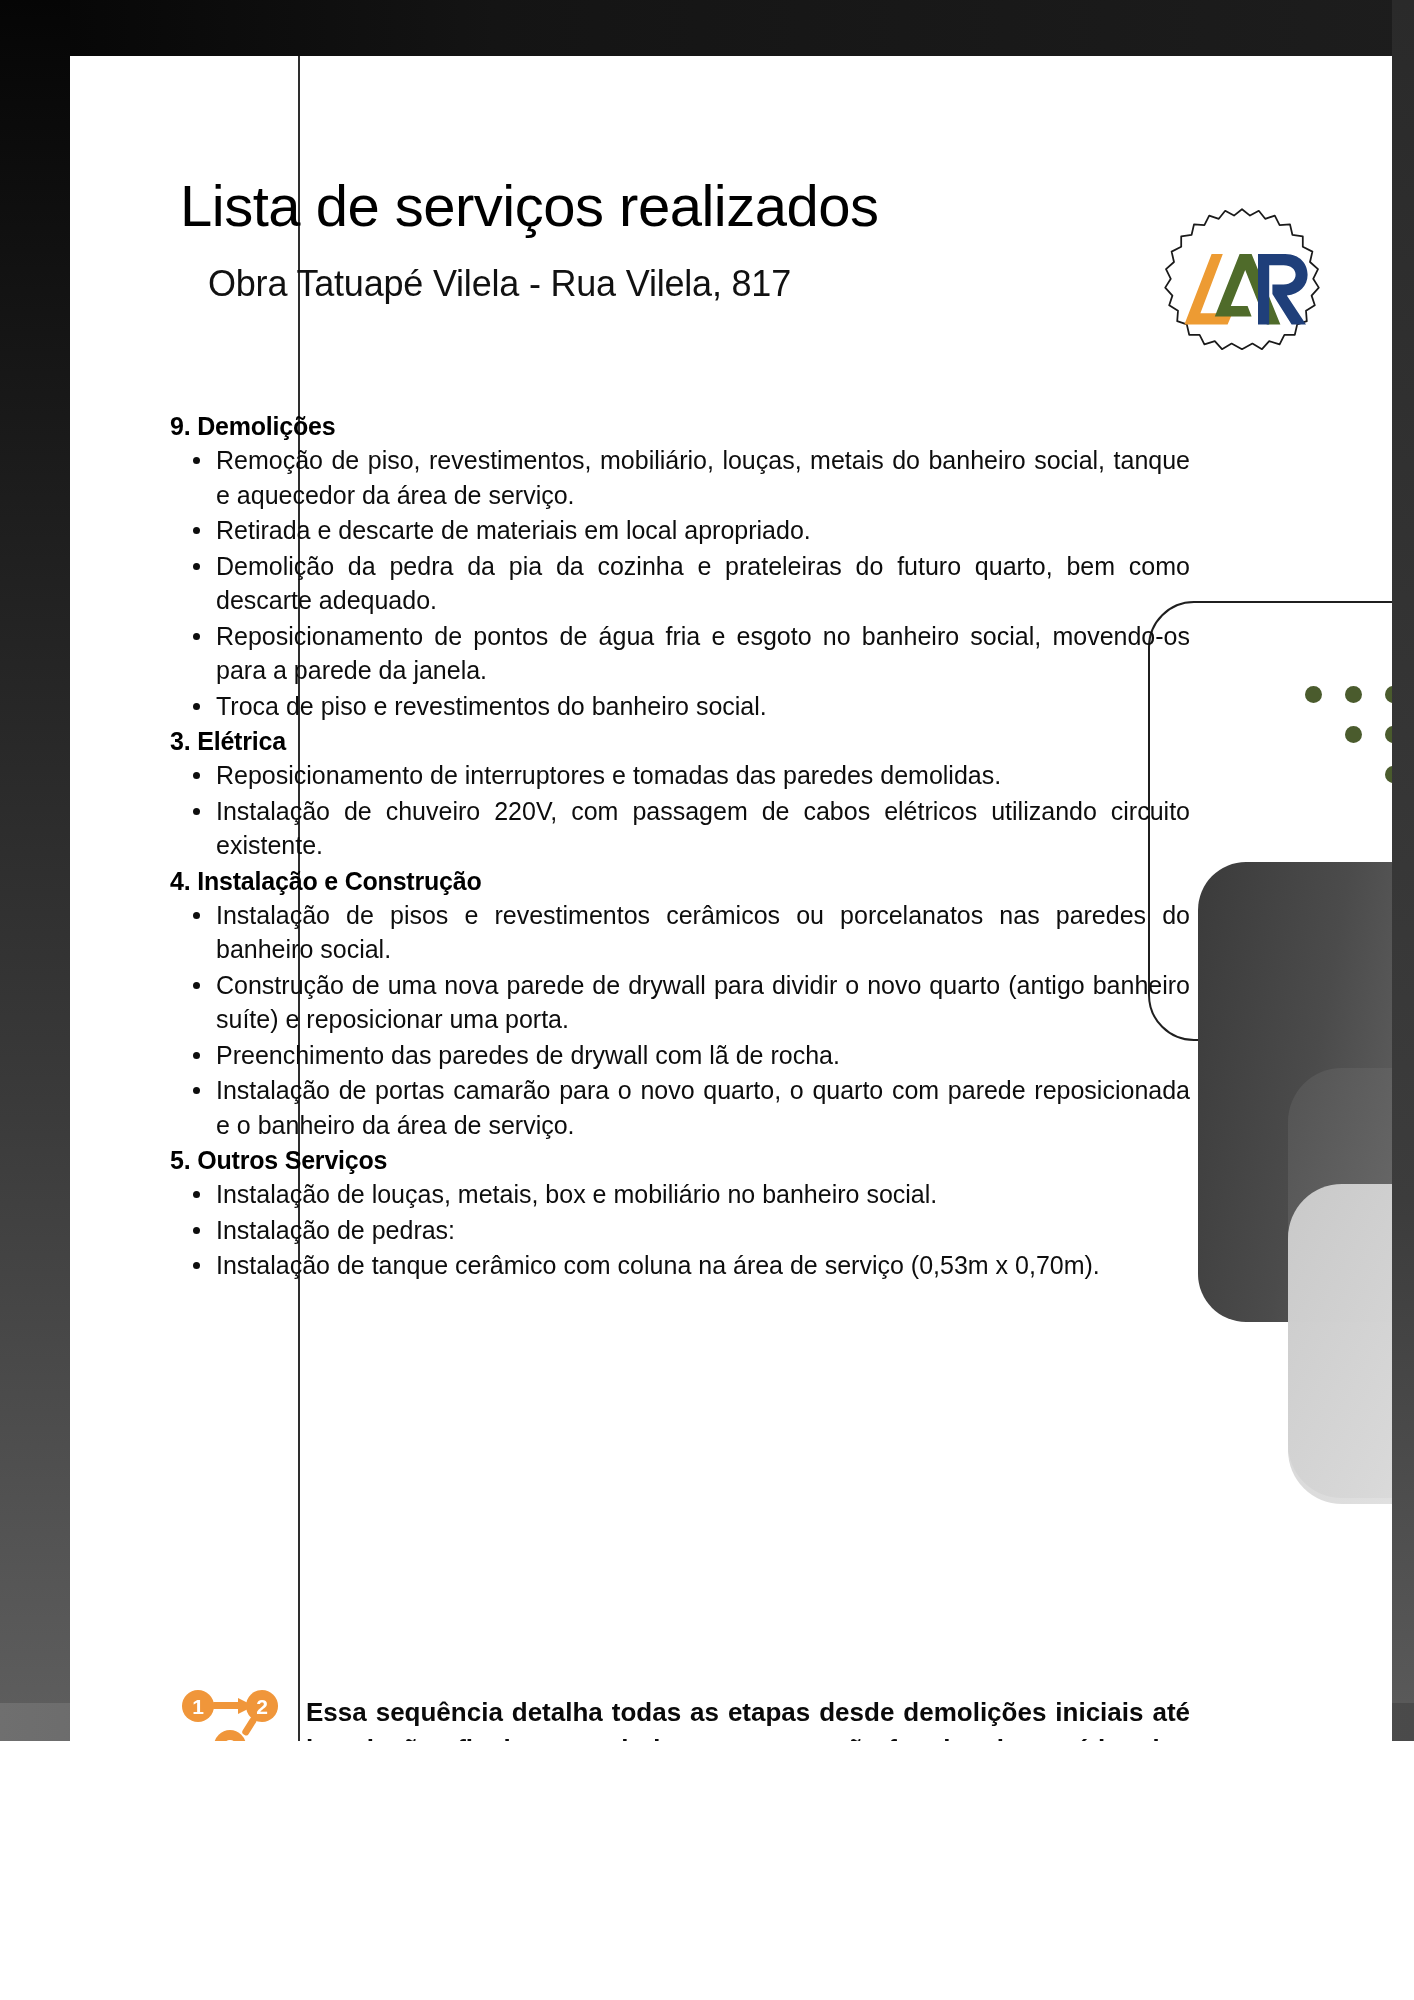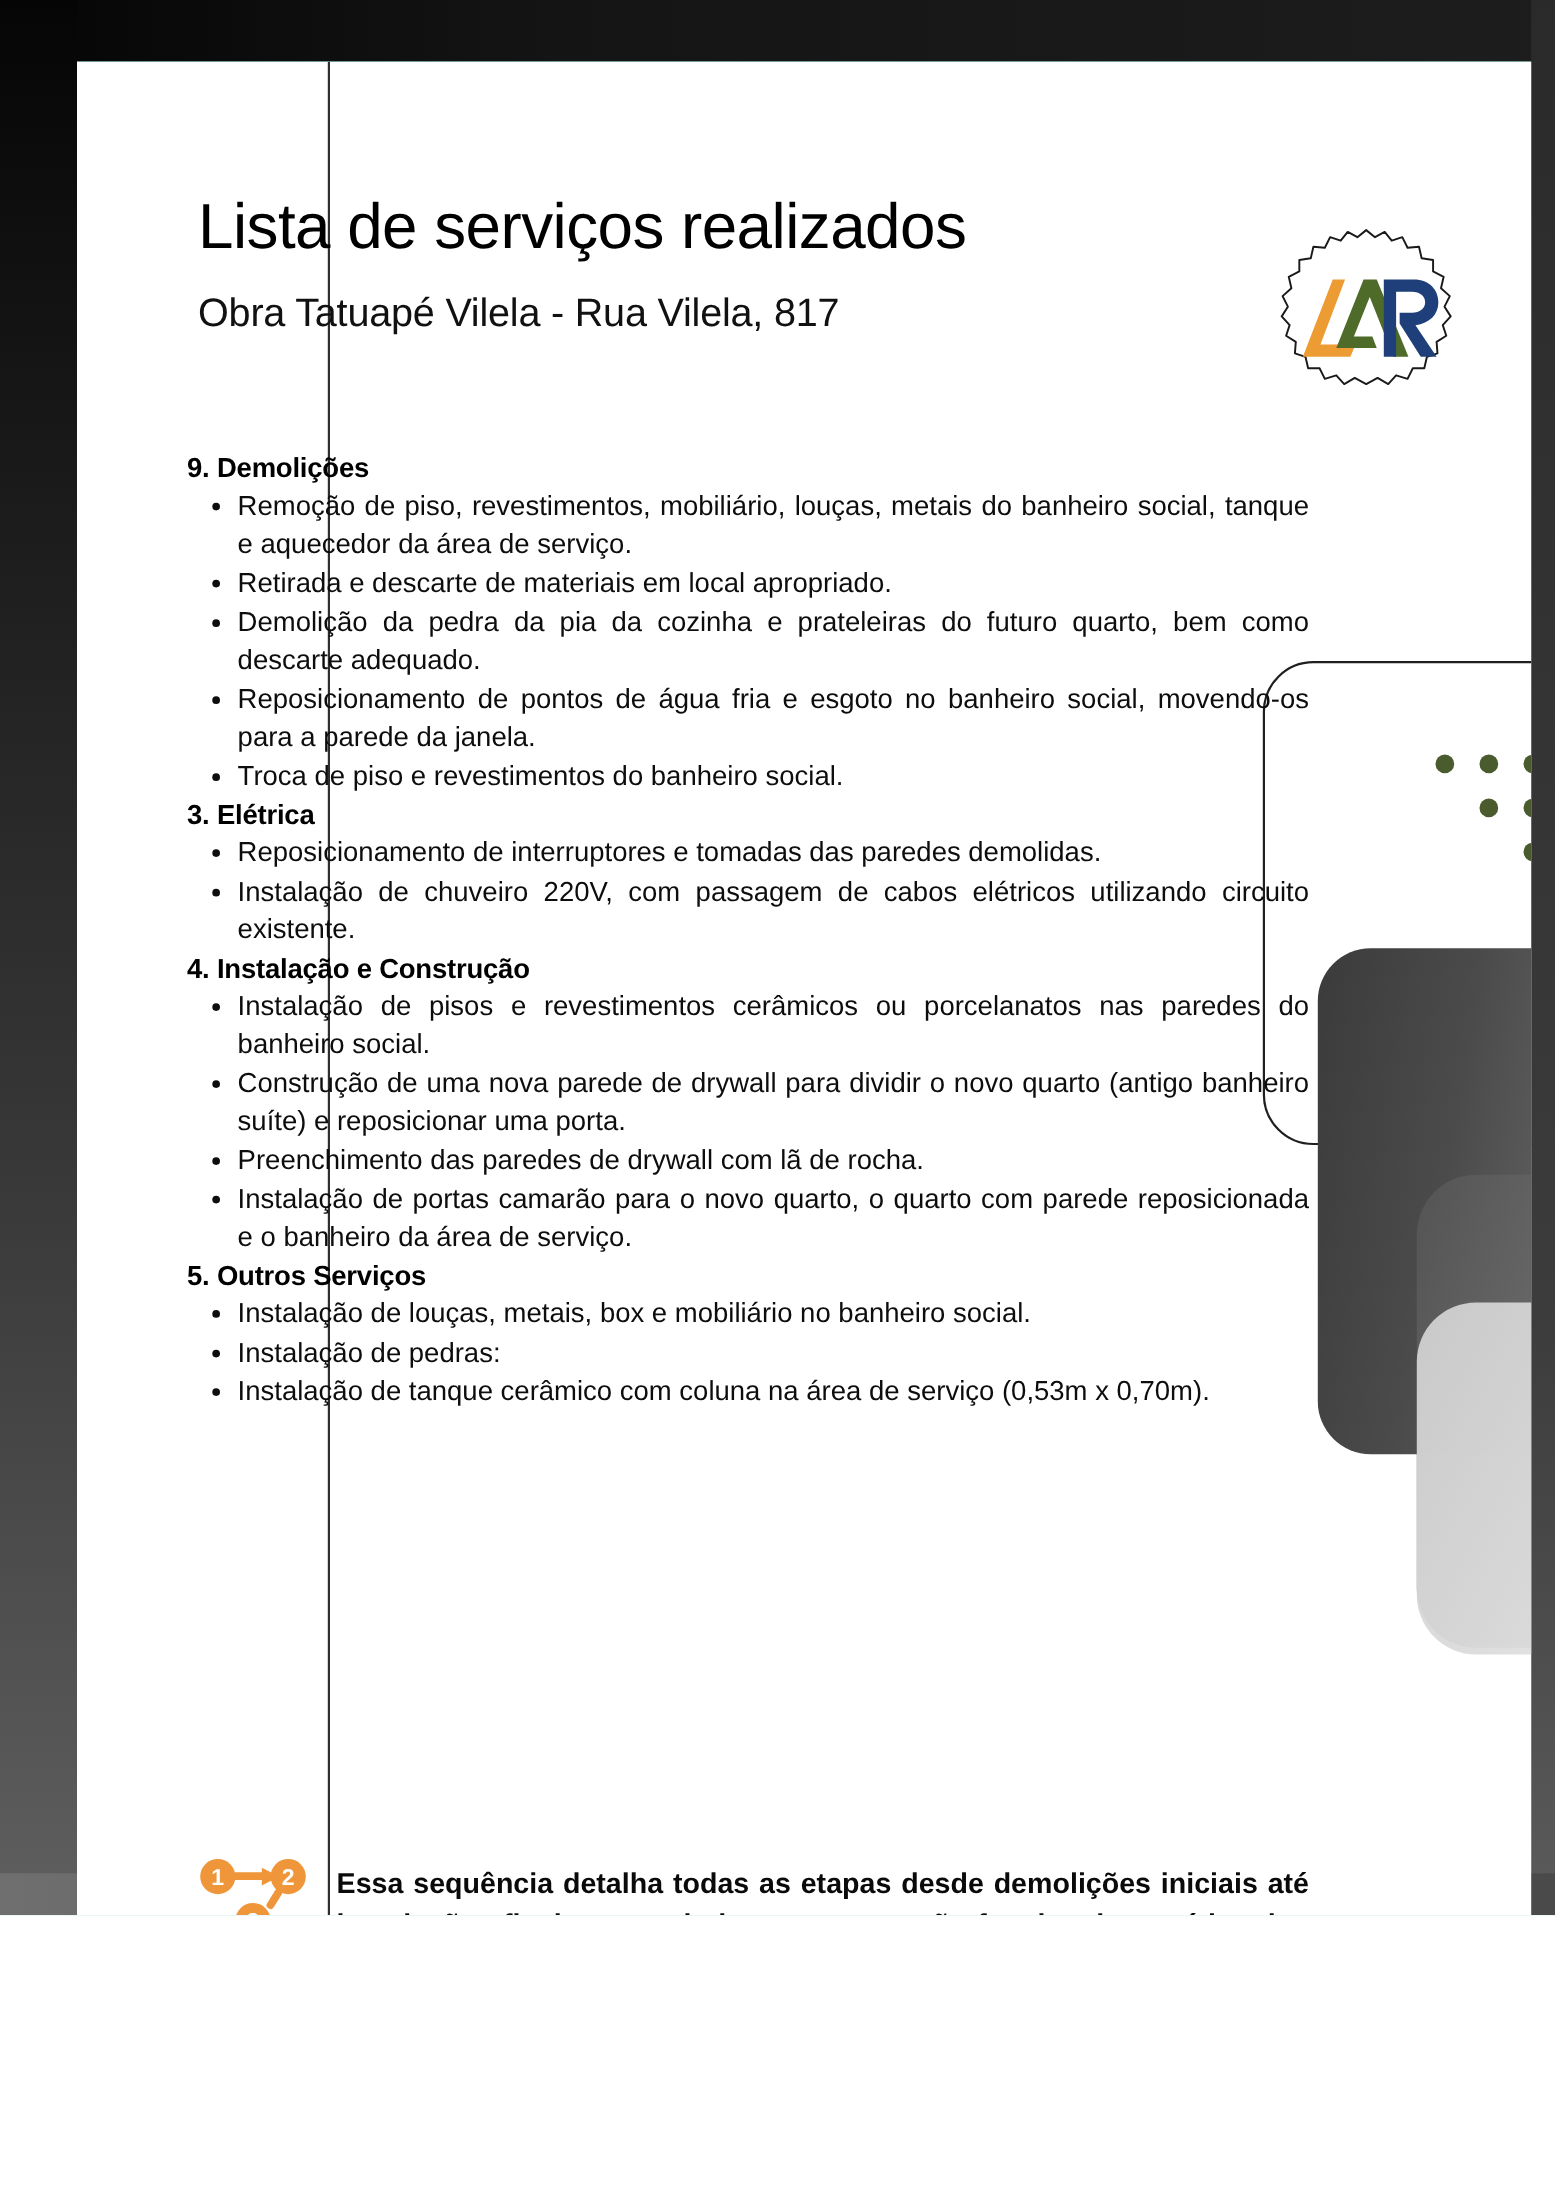--- a/index.html
+++ b/index.html
@@ -10,21 +10,21 @@
     background: #ffffff;
     font-family: "Liberation Sans", sans-serif;
   }
 
   
   .viewport {
     position: relative;
     width: 1414px;
     height: 1741px;
     overflow: hidden;
-    background: #14b8a6;
+    background: #a3a3a3;
   }
   .frame-top {
     position: absolute; left: 0; top: 0; width: 1414px; height: 56px;
     background: linear-gradient(90deg,#050505 0%,#141414 35%,#1d1d1d 100%);
   }
   .frame-left {
     position: absolute; left: 0; top: 0; width: 70px; height: 2000px;
     background: linear-gradient(180deg,#050505 0%,#3a3a3a 55%,#6e6e6e 100%);
   }
   .frame-right {
@@ -113,20 +113,21 @@
     line-height: 1.05;
     white-space: nowrap;
   }
   .doc-subtitle {
     margin-top: 26px;
     font-size: 36px;
     font-weight: 400;
     color: #111111;
     letter-spacing: -0.2px;
     white-space: nowrap;
+    margin-left: 28px;
   }
 
   
   .logo-badge {
     position: absolute;
     left: 1092px; top: 150px;
     width: 160px; height: 160px;
   }
   .logo-badge svg { display: block; width: 160px; height: 160px; }
 

